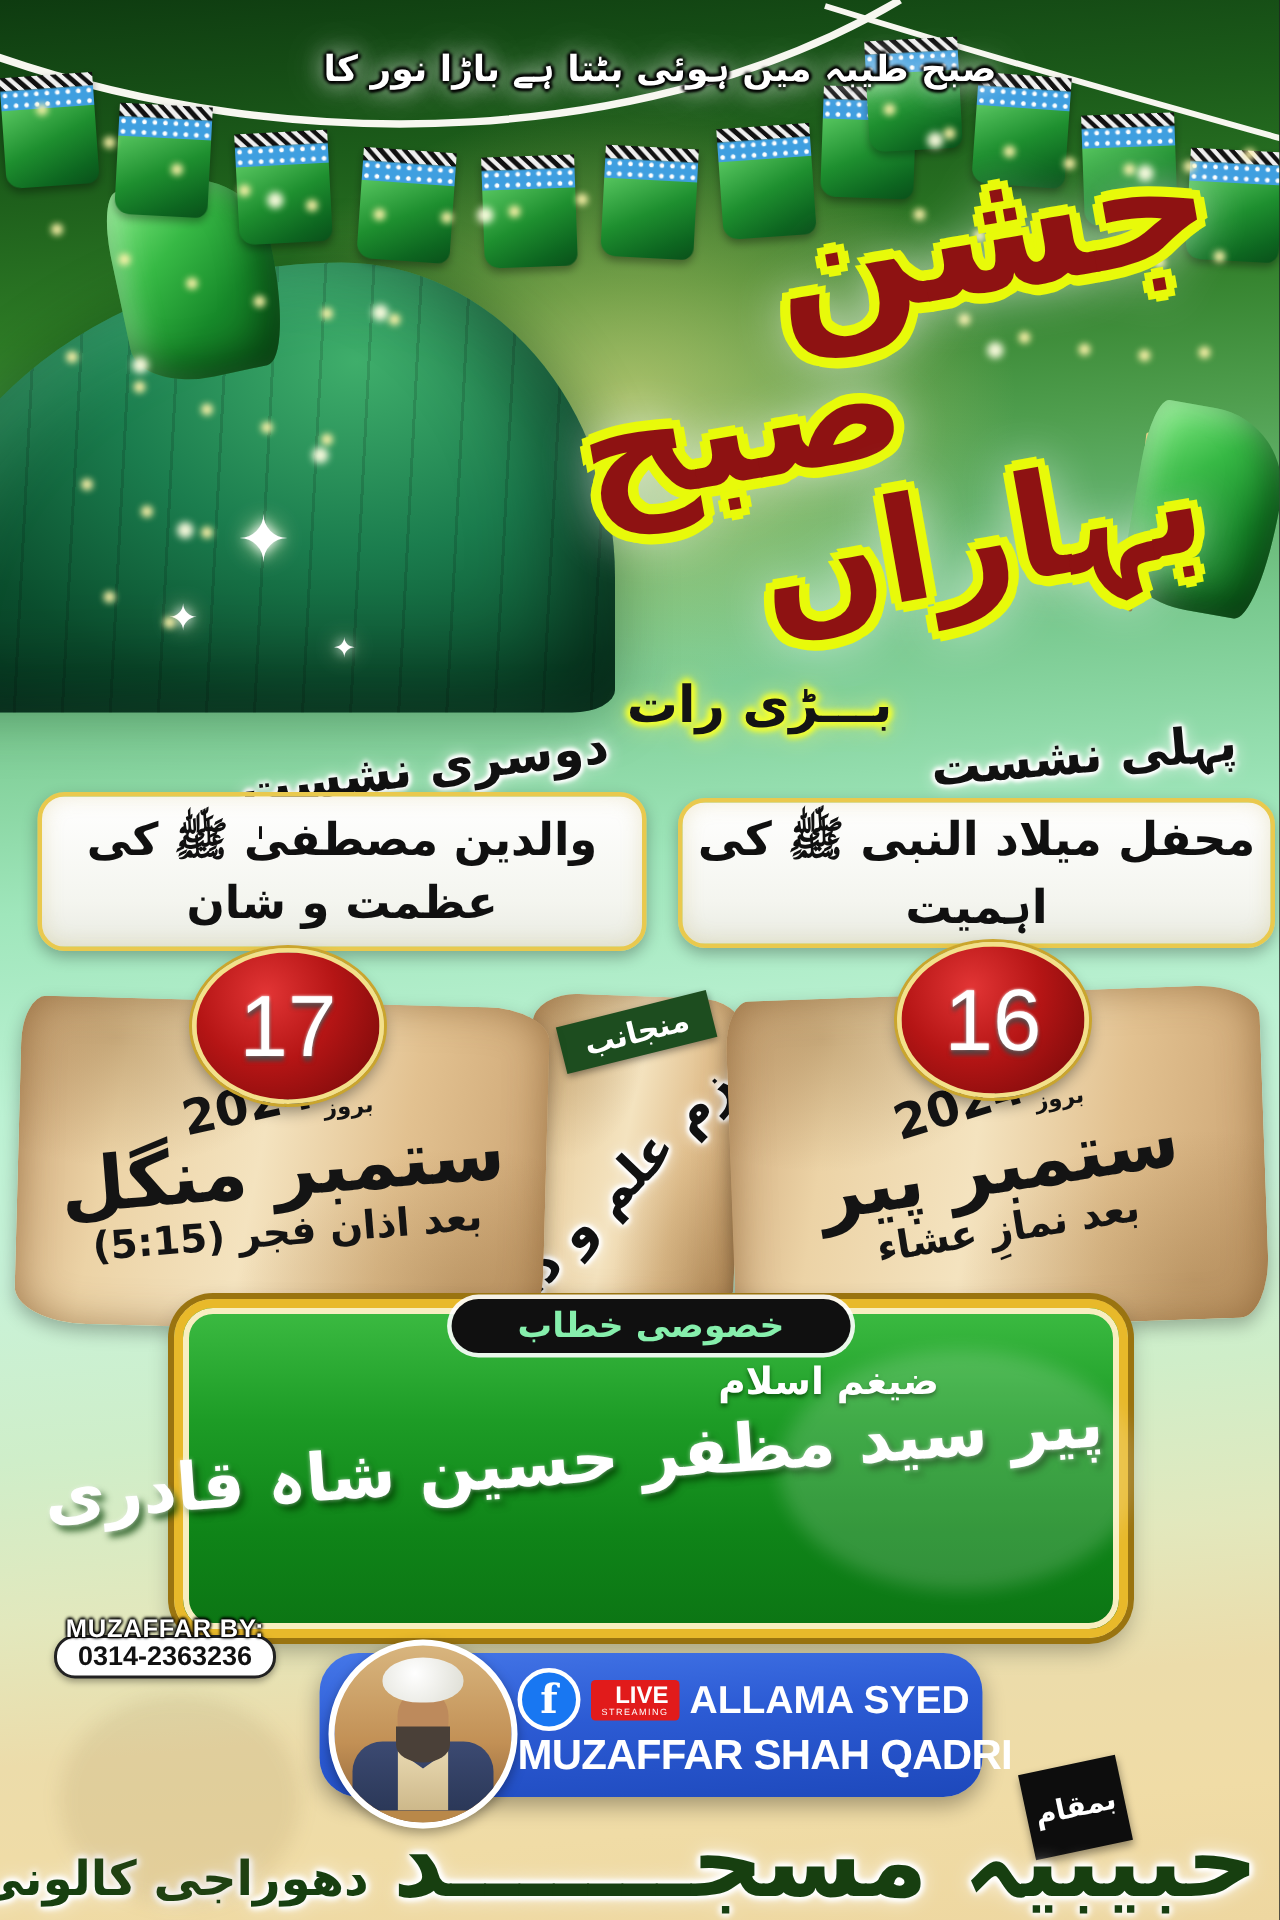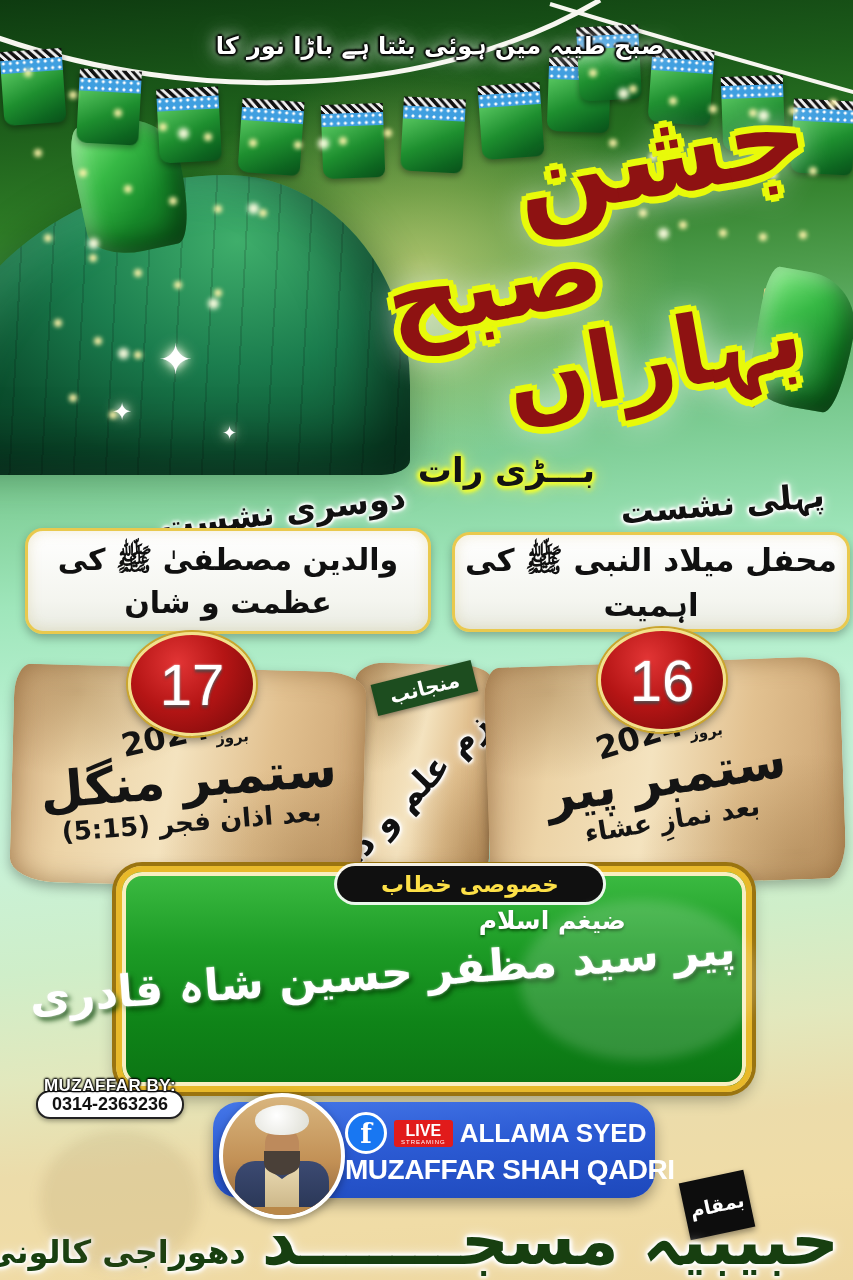--- a/index.html
+++ b/index.html
@@ -88,22 +88,22 @@
   .org-name{position:absolute;font-size:34px;font-weight:bold;color:#111;text-align:center;white-space:nowrap;
     transform:rotate(-48deg);
     text-shadow:-2px 0 3px #fff,2px 0 3px #fff,0 2px 3px #fff,0 -2px 3px #fff,0 0 10px #fff;}
 
   
   .panel{position:absolute;left:116px;top:866px;width:624px;height:214px;border-radius:26px;
     border:6px solid #e8b92a;
     box-shadow:0 0 0 4px #9a7410,inset 0 0 0 4px #f8eec0,0 7px 16px rgba(0,0,0,.32);
     background:linear-gradient(180deg,#3cbb42 0%,#1d9c26 35%,#0f8418 70%,#0c7514 100%);}
   .panel-badge{position:absolute;top:-6px;left:50%;transform:translateX(-50%);
-    background:#101010;color:#fde047;font-size:23px;font-weight:bold;padding:5px 44px;border-radius:24px;
-    box-shadow:0 0 0 3px rgba(255,255,255,.9);white-space:nowrap;margin-left:36px;}
+    background:#101010;color:#86efac;font-size:23px;font-weight:bold;padding:5px 44px;border-radius:24px;
+    box-shadow:0 0 0 3px rgba(255,255,255,.9);white-space:nowrap;}
   .honorific{position:absolute;top:34px;right:120px;color:#fff;font-size:25px;font-weight:bold;
     text-shadow:0 2px 3px rgba(0,60,0,.7);}
   .speaker{position:absolute;top:72px;left:10px;right:10px;text-align:center;color:#fff;font-size:44px;font-weight:bold;
     white-space:nowrap;transform:rotate(-4deg);
     text-shadow:0 0 3px rgba(255,255,255,.55),3px 4px 5px rgba(0,60,0,.75);}
 
   
   .designer{position:absolute;left:34px;top:1076px;width:152px;text-align:center;font-family:"Liberation Sans",sans-serif;}
   .designer-label{color:#fff;font-size:17px;font-weight:bold;letter-spacing:.5px;
     text-shadow:-1px 0 2px #000,1px 0 2px #000,0 1px 2px #000,0 -1px 2px #000;}
@@ -125,21 +125,21 @@
   .beard{position:absolute;left:50%;top:54px;transform:translateX(-50%);width:36px;height:24px;background:#4a4038;border-radius:0 0 50% 50%;}
   .robe{position:absolute;left:50%;bottom:8px;transform:translateX(-50%);width:94px;height:46px;
     background:linear-gradient(180deg,#3c4a72,#2b3858);border-radius:20px 20px 0 0;}
   .vest{position:absolute;left:50%;bottom:8px;transform:translateX(-50%);width:34px;height:40px;
     background:linear-gradient(180deg,#e8d8b0,#cdb88a);clip-path:polygon(0 0,50% 30%,100% 0,100% 100%,0 100%);}
   .desk{position:absolute;left:0;bottom:0;width:100%;height:12px;background:#b98849;}
   .live-content{position:absolute;left:132px;top:10px;width:302px;color:#fff;font-family:"Liberation Sans",sans-serif;}
   .live-row{display:flex;align-items:center;gap:7px;}
   .fb-icon{width:36px;height:36px;border-radius:50%;background:#1877f2;border:3px solid #fff;color:#fff;
     display:flex;align-items:center;justify-content:center;font-size:27px;font-weight:bold;font-family:"DejaVu Serif",serif;flex:0 0 auto;}
-  .live-badge{background:#e11b1b;color:#fff;border-radius:3px;padding:3px 7px 2px;text-align:center;line-height:1;flex:0 0 auto;}
+  .live-badge{background:#e11b1b;color:#fff;border-radius:3px;padding:3px 7px 2px;text-align:right;line-height:1;flex:0 0 auto;}
   .live-word{font-size:16px;font-weight:bold;display:block;}
   .streaming-word{font-size:6px;letter-spacing:1px;display:block;}
   .en-name1{font-size:26px;font-weight:bold;white-space:nowrap;}
   .en-name2{font-size:28px;font-weight:bold;white-space:nowrap;letter-spacing:-.5px;}
 
   
   .venue-tag{position:absolute;left:684px;top:1176px;width:66px;height:58px;background:#0d0d0d;transform:rotate(-12deg);
     display:flex;align-items:center;justify-content:center;color:#fff;font-size:19px;font-weight:bold;
     box-shadow:0 3px 6px rgba(0,0,0,.4);}
   .venue-line{position:absolute;left:14px;right:14px;bottom:4px;display:flex;align-items:flex-end;gap:16px;

